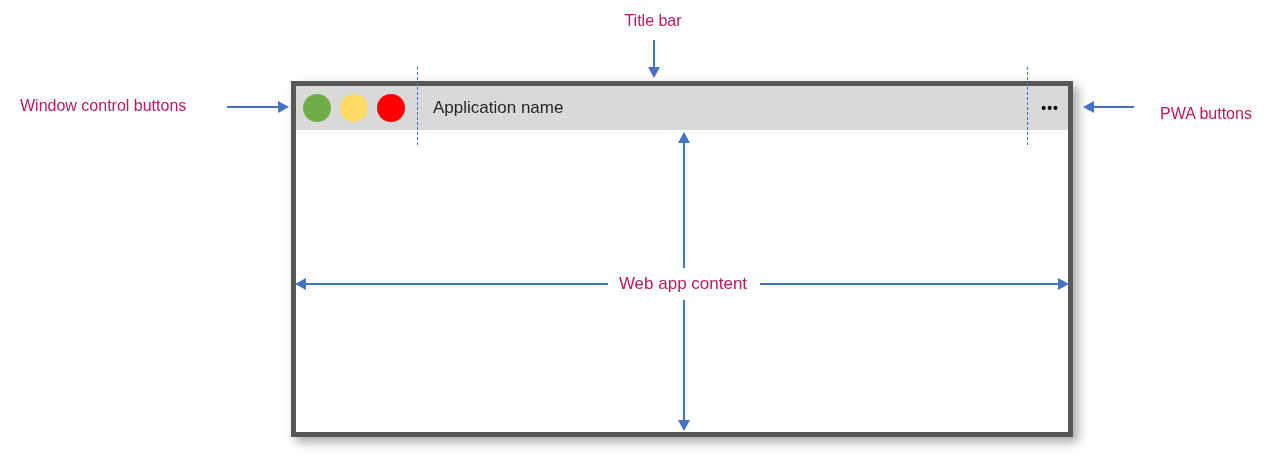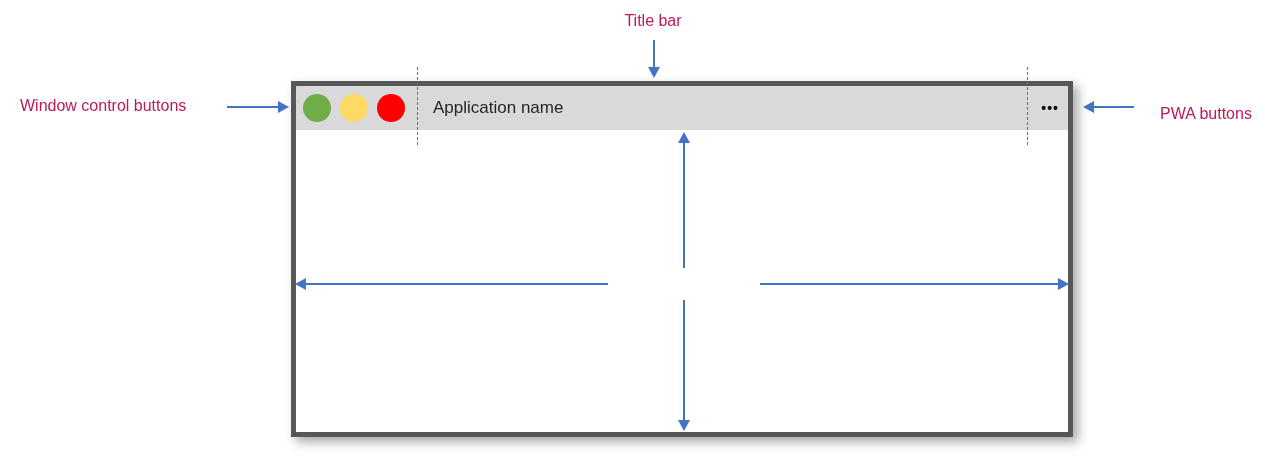--- a/index.html
+++ b/index.html
@@ -131,20 +131,21 @@
   <div class="arrow-head head-down hd-titlebar"></div>
 
   <div class="anno-label lbl-win-controls">Window control buttons</div>
   <div class="arrow-line line-wincontrol"></div>
   <div class="arrow-head head-right hd-wincontrol"></div>
 
   <div class="anno-label lbl-pwa-buttons">PWA buttons</div>
   <div class="arrow-line line-pwa"></div>
   <div class="arrow-head head-left hd-pwa"></div>
 
+  <div class="anno-label lbl-web-content">Web app content</div>
   <div class="arrow-line line-wac-left"></div>
   <div class="arrow-head head-left hd-wac-left"></div>
   <div class="arrow-line line-wac-right"></div>
   <div class="arrow-head head-right hd-wac-right"></div>
   <div class="arrow-line line-wac-up"></div>
   <div class="arrow-head head-up hd-wac-up"></div>
   <div class="arrow-line line-wac-down"></div>
   <div class="arrow-head head-down hd-wac-down"></div>
 
 </div>

